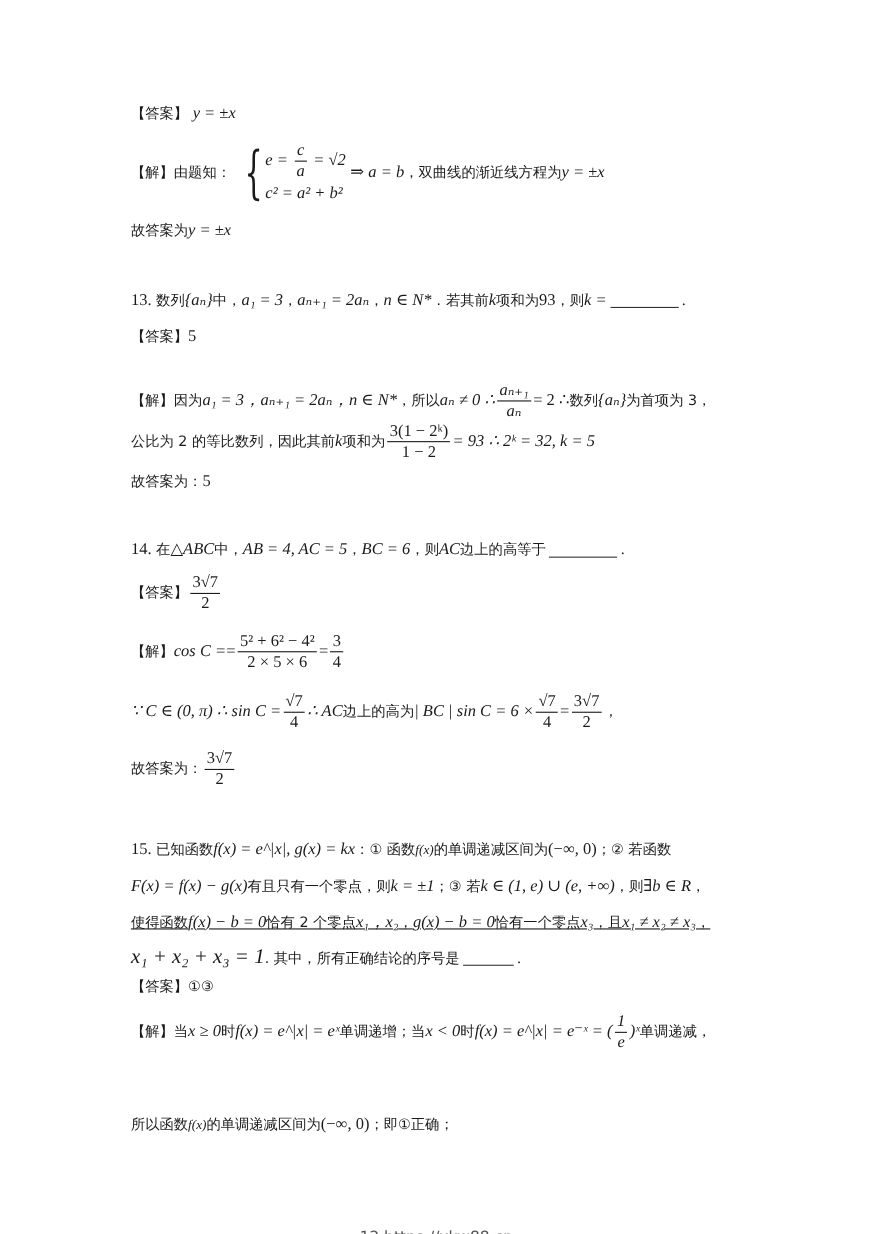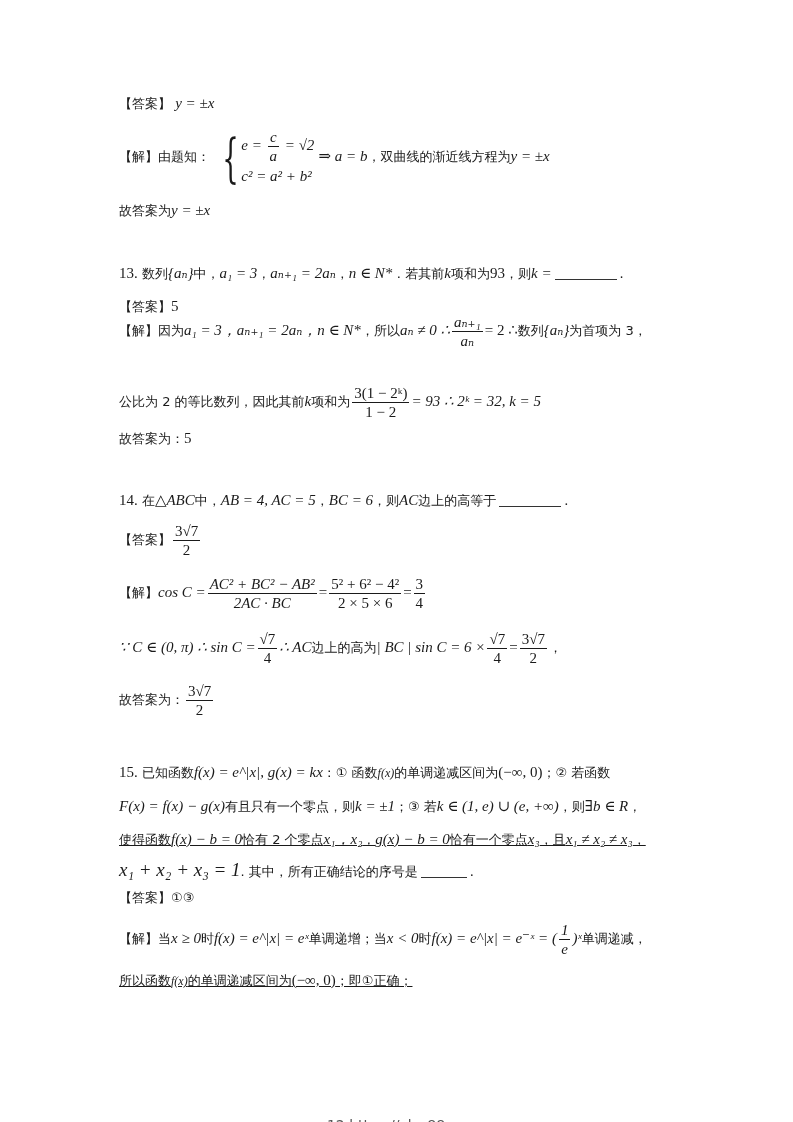--- a/index.html
+++ b/index.html
@@ -58,21 +58,21 @@
     <span class="cjk">故答案为</span><span class="m">y = ±x</span>
   </div>
 
   <div class="line" style="top:263px;">
     <span class="mr">13.</span>
     <span class="cjk">数列</span><span class="m">{aₙ}</span><span class="cjk">中，</span><span class="m">a₁ = 3</span><span class="cjk">，</span><span class="m">aₙ₊₁ = 2aₙ</span><span class="cjk">，</span><span class="m">n ∈ N*</span><span class="cjk">．若其前</span><span class="m">k</span><span class="cjk">项和为</span><span class="mr">93</span><span class="cjk">，则</span><span class="m">k =</span><span class="blank"></span><span>.</span>
   </div>
   <div class="line" style="top:296px;">
     <span class="cjk">【答案】</span><span class="mr">5</span>
   </div>
-  <div class="line" style="top:312px; line-height:36px;">
+  <div class="line" style="top:346px; line-height:36px;">
     <span class="cjk">【解】</span><span class="cjk">因为</span><span class="m">a₁ = 3</span><span class="m">，aₙ₊₁ = 2aₙ</span><span class="m">，n ∈ N*</span><span class="cjk">，所以</span><span class="m">aₙ ≠ 0 ∴</span><span class="frac m">
         <span class="num">aₙ₊₁</span>
         <span class="den">aₙ</span>
       </span><span class="mr">= 2 ∴</span><span class="cjk">数列</span><span class="m">{aₙ}</span><span class="cjk">为首项为 3，</span>
   </div>
   <div class="line" style="top:383px; line-height:36px;">
     <span class="cjk">公比为 2 的等比数列，因此其前</span><span class="m">k</span><span class="cjk">项和为</span><span class="frac mr">
         <span class="num">3(1 − 2ᵏ)</span>
         <span class="den">1 − 2</span>
       </span><span class="m">= 93 ∴ 2ᵏ = 32, k = 5</span>
@@ -85,24 +85,21 @@
     <span class="mr">14.</span>
     <span class="cjk">在</span><span class="m">△ABC</span><span class="cjk">中，</span><span class="m">AB = 4, AC = 5</span><span class="cjk">，</span><span class="m">BC = 6</span><span class="cjk">，则</span><span class="m">AC</span><span class="cjk">边上的高等于</span><span class="blank"></span><span>.</span>
   </div>
   <div class="line" style="top:520px; line-height:40px;">
     <span class="cjk">【答案】</span><span class="frac mr">
         <span class="num">3√7</span>
         <span class="den">2</span>
       </span>
   </div>
   <div class="line" style="top:572px; line-height:40px;">
-    <span class="cjk">【解】</span><span class="m">cos C =</span><span class="frac m">
-        <span class="num">AC² + BC² − AB²</span>
-        <span class="den">2AC · BC</span>
-      </span><span class="mr">=</span><span class="frac mr">
+    <span class="cjk">【解】</span><span class="m">cos C =</span><span class="mr">=</span><span class="frac mr">
         <span class="num">5² + 6² − 4²</span>
         <span class="den">2 × 5 × 6</span>
       </span><span class="mr">=</span><span class="frac mr">
         <span class="num">3</span>
         <span class="den">4</span>
       </span>
   </div>
   <div class="line" style="top:627px; line-height:40px;text-align:right;">
     <span class="m">∵ C ∈ (0, π) ∴ sin C =</span><span class="frac mr">
         <span class="num">√7</span>
@@ -137,18 +134,18 @@
   </div>
   <div class="line" style="top:888px;">
     <span class="cjk">【答案】</span><span class="cjk">①③</span>
   </div>
   <div class="line" style="top:918px; line-height:40px;">
     <span class="cjk">【解】</span><span class="cjk">当</span><span class="m">x ≥ 0</span><span class="cjk">时</span><span class="m">f(x) = e^|x| = eˣ</span><span class="cjk">单调递增；当</span><span class="m">x &lt; 0</span><span class="cjk">时</span><span class="m">f(x) = e^|x| = e⁻ˣ = (</span><span class="frac m">
         <span class="num">1</span>
         <span class="den">e</span>
       </span><span class="m">)ˣ</span><span class="cjk">单调递减，</span>
   </div>
-  <div class="line" style="top:970px;text-decoration:underline;">
+  <div class="line" style="top:1012px;">
     <span class="cjk">所以函数</span><span class="m" style="font-size:12px">f(x)</span><span class="cjk">的单调递减区间为</span><span class="mr">(−∞, 0)</span><span class="cjk">；即①正确；</span>
   </div>
 
   <div class="footer">12 https://xkw88.cn</div>
 </div>
 
 </body></html>

